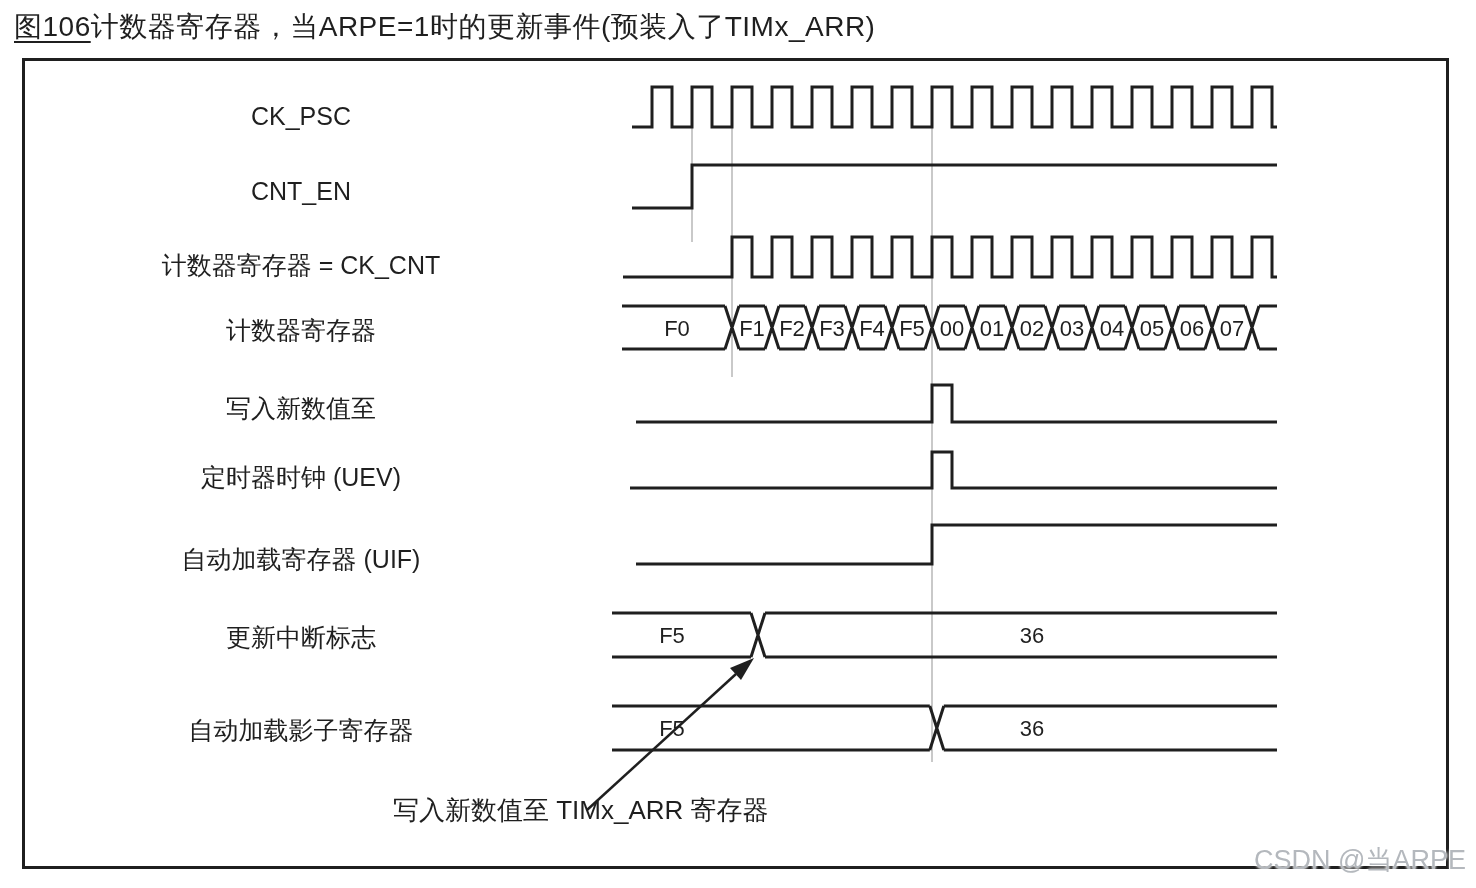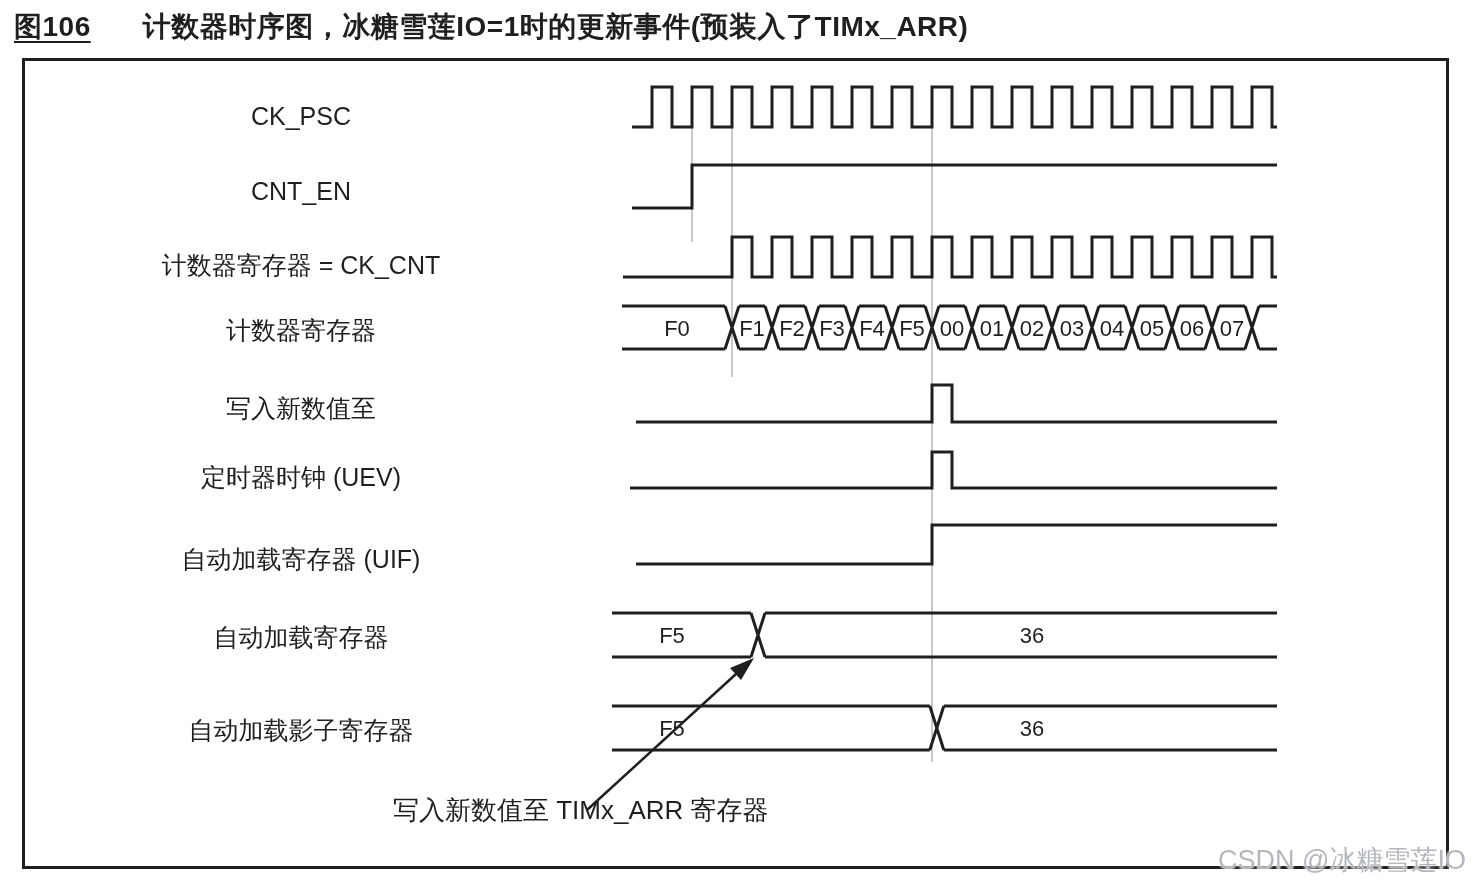--- a/index.html
+++ b/index.html
@@ -1,35 +1,35 @@
 <!DOCTYPE html>
 <html><head>
 <meta charset="utf-8">
 <style>
   html,body{margin:0;padding:0;background:#ffffff;}
   body{position:relative;width:1476px;height:888px;overflow:hidden;
        font-family:"Liberation Sans","DejaVu Sans",sans-serif;color:#1f1f1f;}
-  .title{position:absolute;left:14px;top:8px;display:flex;gap:52px;
-         font-size:28px;font-weight:700;letter-spacing:.5px;}
+  .title{position:absolute;left:14px;top:8px;display:flex;
+         font-size:28px;font-weight:400;letter-spacing:.5px;}
   .fig-no{text-decoration:underline;text-underline-offset:5px;}
   .box{position:absolute;left:22px;top:58px;width:1427px;height:811px;
        border:3px solid #1f1f1f;box-sizing:border-box;}
   #wave{position:absolute;left:0;top:0;}
   .sig{position:absolute;left:0;width:602px;text-align:center;
        font-size:25px;line-height:26px;white-space:nowrap;}
   .annot{position:absolute;left:393px;top:793px;font-size:26px;white-space:nowrap;}
   .wm{position:absolute;right:10px;top:842px;font-size:27px;color:#b4b8bd;
       white-space:nowrap;z-index:5;text-shadow:0 0 3px #fff,0 0 3px #fff;}
 </style>
 </head>
 <body>
 
 <div class="title">
   <span class="fig-no">图106</span>
-  <span>计数器时序图，冰糖雪莲IO=1时的更新事件(预装入了TIMx_ARR)</span>
+  <span>计数器寄存器，当ARPE=1时的更新事件(预装入了TIMx_ARR)</span>
 </div>
 
 <div class="box"></div>
 
 <svg id="wave" width="1476" height="888">
     <line x1="692" y1="127" x2="692" y2="242" stroke="#c9c9c9" stroke-width="2"></line>
     <line x1="732" y1="127" x2="732" y2="377" stroke="#c9c9c9" stroke-width="2"></line>
     <line x1="932" y1="127" x2="932" y2="762" stroke="#c9c9c9" stroke-width="2"></line>
     <polyline points="632,127 652,127 652,87 672,87 672,127 692,127 692,87 712,87 712,127 732,127 732,87 752,87 752,127 772,127 772,87 792,87 792,127 812,127 812,87 832,87 832,127 852,127 852,87 872,87 872,127 892,127 892,87 912,87 912,127 932,127 932,87 952,87 952,127 972,127 972,87 992,87 992,127 1012,127 1012,87 1032,87 1032,127 1052,127 1052,87 1072,87 1072,127 1092,127 1092,87 1112,87 1112,127 1132,127 1132,87 1152,87 1152,127 1172,127 1172,87 1192,87 1192,127 1212,127 1212,87 1232,87 1232,127 1252,127 1252,87 1272,87 1272,127 1277,127" fill="none" stroke="#1f1f1f" stroke-width="3" stroke-linejoin="miter"></polyline>
     <polyline points="632,208 692,208 692,165 1277,165" fill="none" stroke="#1f1f1f" stroke-width="3" stroke-linejoin="miter"></polyline>
@@ -62,18 +62,18 @@
     <polygon points="754,658 741,680 730,668" fill="#1f1f1f"></polygon>
   </svg>
 
 <div class="sig" style="top:103px">CK_PSC</div>
 <div class="sig" style="top:178px">CNT_EN</div>
 <div class="sig" style="top:252px">计数器寄存器 = CK_CNT</div>
 <div class="sig" style="top:317px">计数器寄存器</div>
 <div class="sig" style="top:395px">写入新数值至</div>
 <div class="sig" style="top:464px">定时器时钟 (UEV)</div>
 <div class="sig" style="top:546px">自动加载寄存器 (UIF)</div>
-<div class="sig" style="top:624px">自动加载寄存器</div>
+<div class="sig" style="top:624px">更新中断标志</div>
 <div class="sig" style="top:717px">自动加载影子寄存器</div>
 
 <div class="annot">写入新数值至 TIMx_ARR 寄存器</div>
 
-<div class="wm">CSDN @冰糖雪莲IO</div>
+<div class="wm">CSDN @当ARPE</div>
 
 </body></html>

